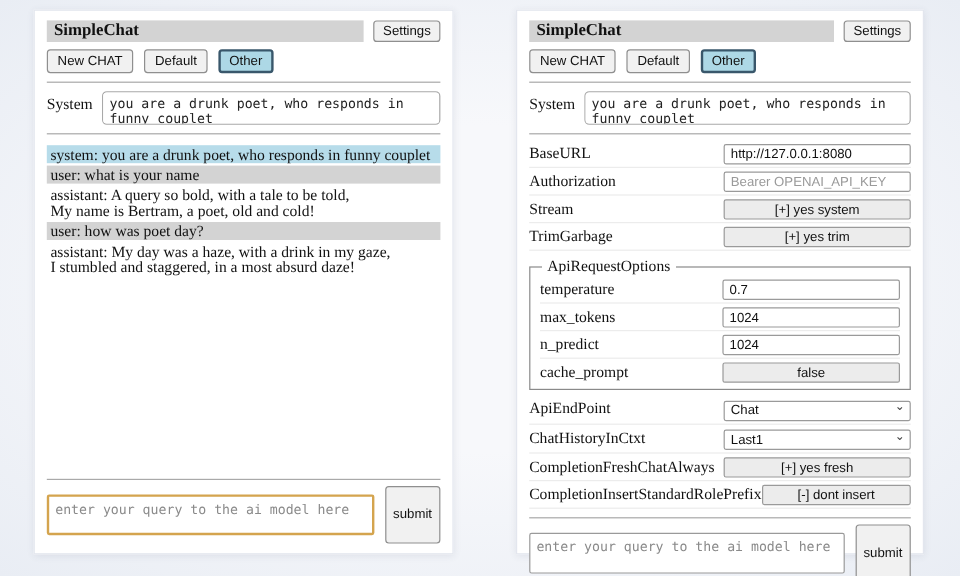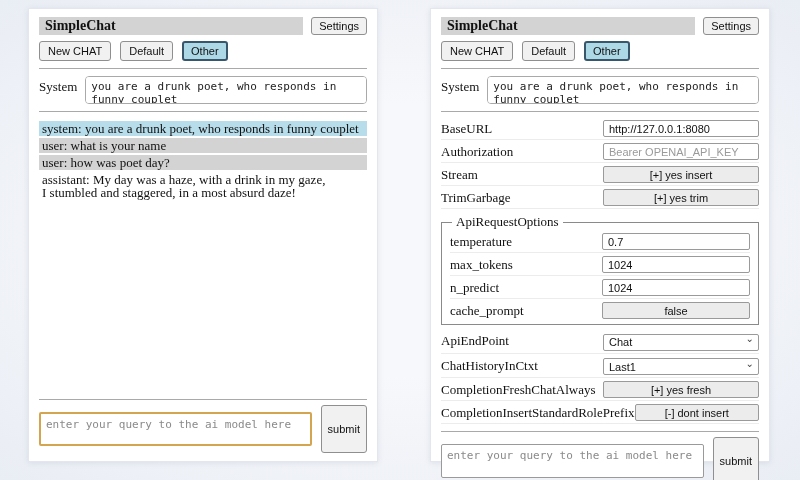--- a/index.html
+++ b/index.html
@@ -69,21 +69,21 @@
     font-family: "DejaVu Sans Mono", monospace; font-size: 11px;
     padding: 4px 5px; border: 1px solid #9a9a9a; border-radius: 2px;
     color: #222; outline: none;
   }
   .query-row textarea.focused { border: 2px solid #d4a44e; }
   .query-row textarea::placeholder { color: #8a8a8a; }
   .submit-btn { margin-left: 9px; padding: 16px 6px; border-radius: 3px; }
 
   
   .srow {
-    display: flex; align-items: center; justify-content: space-between;
+    display: flex; justify-content: space-between;
     padding: 3px 0 2px 0; border-bottom: 1px solid #ececec;
   }
   .srow .lbl { font-size: 13px; }
   .ctl { width: 156px; }
   input.ctl, select.ctl {
     font-family: "Liberation Sans", sans-serif; font-size: 11px;
     border: 1px solid #9a9a9a; border-radius: 2px; padding: 1px 5px;
     height: 17px; color: #111; background: #fff; outline: none;
   }
   input.ctl::placeholder { color: #9a9a9a; }
@@ -121,20 +121,22 @@
     </div>
     <hr class="sep">
     <div class="system-row">
       <span class="lbl">System</span>
       <textarea spellcheck="false" style="">you are a drunk poet, who responds in funny couplet</textarea>
     </div>
     <hr class="sep">
     <div class="chat">
       <div class="msg role-system">system: you are a drunk poet, who responds in funny couplet</div>
       <div class="msg role-user">user: what is your name</div>
+      <div class="msg role-assistant">assistant: A query so bold, with a tale to be told,
+My name is Bertram, a poet, old and cold!</div>
       <div class="msg role-user">user: how was poet day?</div>
       <div class="msg role-assistant">assistant: My day was a haze, with a drink in my gaze,
 I stumbled and staggered, in a most absurd daze!</div>
     </div>
     <div class="spacer"></div>
     <hr class="sep">
     <div class="query-row">
       <textarea class="focused" spellcheck="false" placeholder="enter your query to the ai model here" style=""></textarea>
       <button class="btn submit-btn">submit</button>
     </div>
@@ -160,21 +162,21 @@
     <div class="srow">
       <span class="lbl">BaseURL</span>
       <input class="ctl" value="http://127.0.0.1:8080" style="">
     </div>
     <div class="srow">
       <span class="lbl">Authorization</span>
       <input class="ctl" placeholder="Bearer OPENAI_API_KEY" style="">
     </div>
     <div class="srow">
       <span class="lbl">Stream</span>
-      <button class="ctl">[+] yes insert</button>
+      <button class="ctl">[+] yes system</button>
     </div>
     <div class="srow">
       <span class="lbl">TrimGarbage</span>
       <button class="ctl">[+] yes trim</button>
     </div>
 
     <fieldset class="aro">
       <legend>ApiRequestOptions</legend>
       <div class="srow">
         <span class="lbl">temperature</span>

